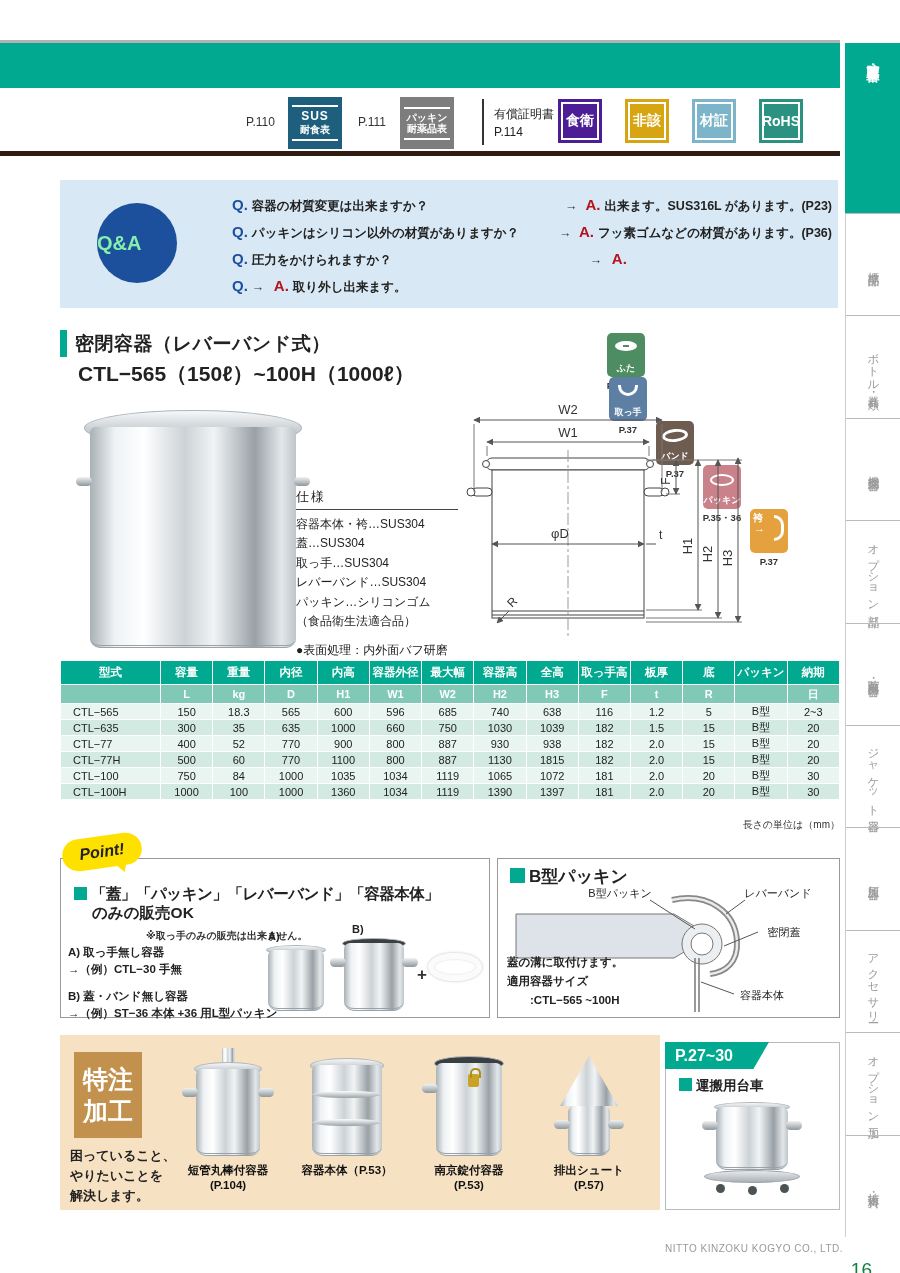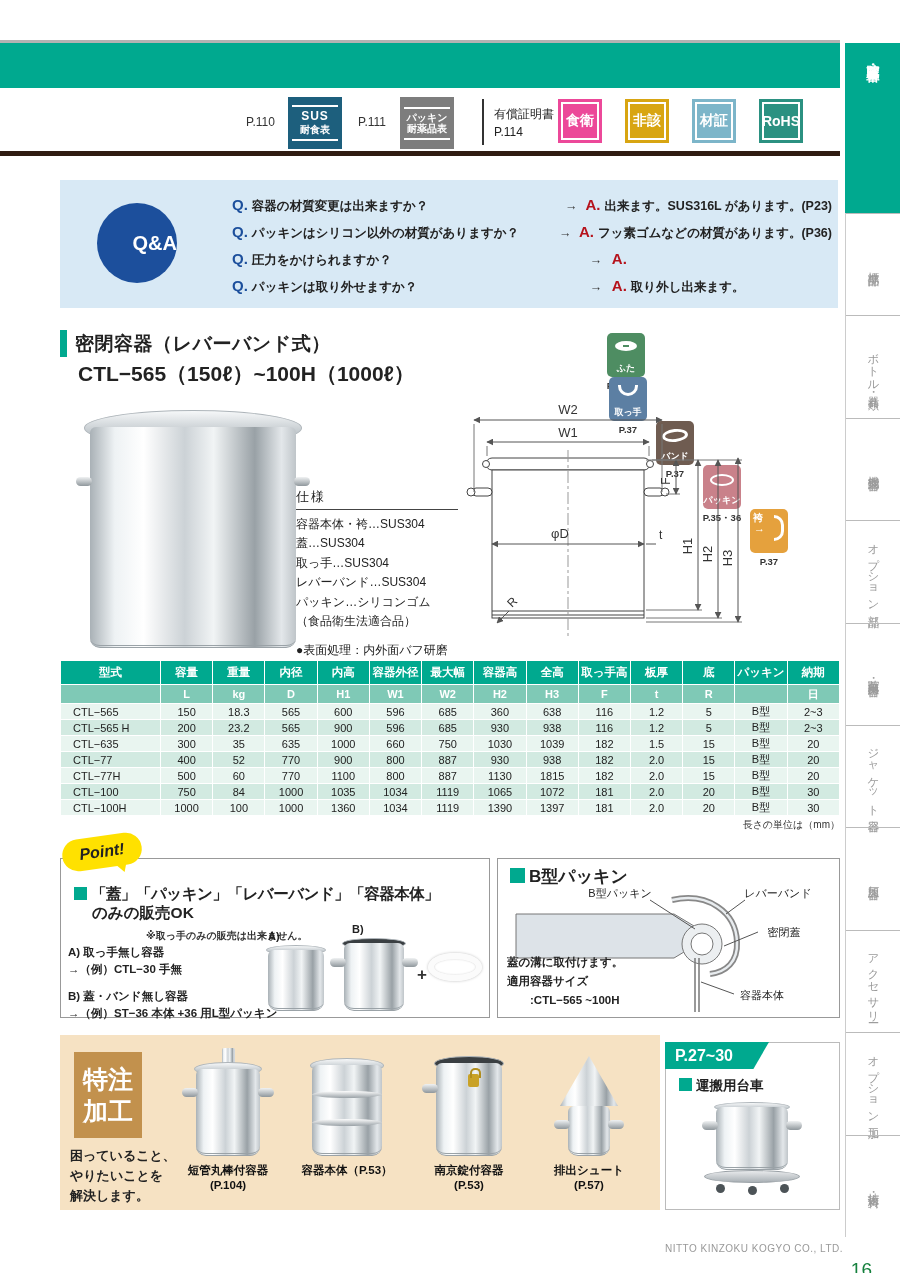--- a/index.html
+++ b/index.html
@@ -20,22 +20,22 @@
   .pref{font-size:12px;color:#333}
   .bigbadge{width:54px;height:52px;color:#fff;display:flex;align-items:center;justify-content:center;text-align:center}
   .bigbadge .inner{border-top:2px solid #fff;border-bottom:2px solid #fff;padding:3px 2px;width:46px;font-weight:bold;line-height:1.15}
   .bb1{font-size:12px;letter-spacing:1px}.bb2{font-size:10px}
   .vdiv{width:2px;height:46px;background:#333}
   .cert{font-size:12px;color:#222;line-height:1.5}
   .sqbadge{width:44px;height:44px;position:relative;color:#fff;font-weight:bold;display:flex;align-items:center;justify-content:center}
   .sqbadge .bord{position:absolute;inset:3px;border:2px solid #fff}
   
   .qa{left:60px;top:180px;width:778px;height:128px;background:#d8e9f5}
-  .qa-circle{left:97px;top:203px;width:80px;height:80px;border-radius:50%;background:#1c4f9c;color:#ffffff;
-             display:flex;align-items:center;justify-content:flex-end;font-size:20px;font-weight:bold}
+  .qa-circle{left:97px;top:203px;width:80px;height:80px;border-radius:50%;background:#1c4f9c;color:#86efac;
+             display:flex;align-items:center;justify-content:flex-start;font-size:20px;font-weight:bold}
   .qa-rows{left:232px;top:196px;width:600px}
   .qa-row{display:flex;align-items:baseline;height:27px;font-size:12.5px;font-weight:600;white-space:nowrap}
   .qp{color:#1c4f9c;font-weight:bold;font-size:15px;margin-right:4px}
   .qt{width:338px}
   .qarrow{width:22px;color:#333}
   .ap{color:#b5121b;font-weight:bold;font-size:15px;margin-right:4px}
   
   .tbar{left:60px;top:330px;width:7px;height:27px;background:#00a98f}
   .ptitle{left:75px;top:331px;font-size:19px;font-weight:bold;letter-spacing:.5px}
   .psub{left:78px;top:360px;font-size:21px;font-weight:bold}
@@ -175,21 +175,21 @@
     <div class="bb2">耐薬品表</div>
   </div>
 </div>
 <div class="abs vdiv" style="left:482px;top:99px"></div>
 <div class="abs cert" style="left:494px;top:105px">
   <div>有償証明書</div>
   <div>P.114</div>
 </div>
 <div class="abs" style="left:558px;top:99px;display:flex;gap:23px">
 
-<div class="sqbadge" style="background: #ec4899;">
+<div class="sqbadge" style="background: #4c1d95;">
     <div class="bord"></div>
     <span style="font-size:14px">食衛</span>
   </div>
     <div class="sqbadge" style="background: rgb(216, 165, 18);">
     <div class="bord"></div>
     <span style="font-size:14px">非該</span>
   </div>
     <div class="sqbadge" style="background: rgb(124, 181, 201);">
     <div class="bord"></div>
     <span style="font-size:14px">材証</span>
@@ -221,21 +221,20 @@
     <span class="at">フッ素ゴムなどの材質があります。(P36)</span>
   </div>
     <div class="qa-row">
     <span class="qp">Q.</span>
     <span class="qt">圧力をかけられますか？</span>
     <span class="qarrow">→</span>
     <span class="ap">A.</span>
   </div>
     <div class="qa-row">
     <span class="qp">Q.</span>
-    <span class="qt">パッキンは取り外せますか？</span>
     <span class="qarrow">→</span>
     <span class="ap">A.</span>
     <span class="at">取り外し出来ます。</span>
   </div>
   </div>
 
 <div class="abs tbar"></div>
 <div class="abs ptitle">密閉容器（レバーバンド式）</div>
 <div class="abs psub">CTL−565（150ℓ）~100H（1000ℓ）</div>
 
@@ -400,38 +399,22 @@
   <tbody>
 
   <tr>
         <td>CTL−565</td>
         <td>150</td>
         <td>18.3</td>
         <td>565</td>
         <td>600</td>
         <td>596</td>
         <td>685</td>
-        <td>360</td>
+        <td>740</td>
         <td>638</td>
-        <td>116</td>
-        <td>1.2</td>
-        <td>5</td>
-        <td>B型</td>
-        <td>2~3</td>
-      </tr>
-      <tr>
-        <td>CTL−565 H</td>
-        <td>200</td>
-        <td>23.2</td>
-        <td>565</td>
-        <td>900</td>
-        <td>596</td>
-        <td>685</td>
-        <td>930</td>
-        <td>938</td>
         <td>116</td>
         <td>1.2</td>
         <td>5</td>
         <td>B型</td>
         <td>2~3</td>
       </tr>
       <tr>
         <td>CTL−635</td>
         <td>300</td>
         <td>35</td>

